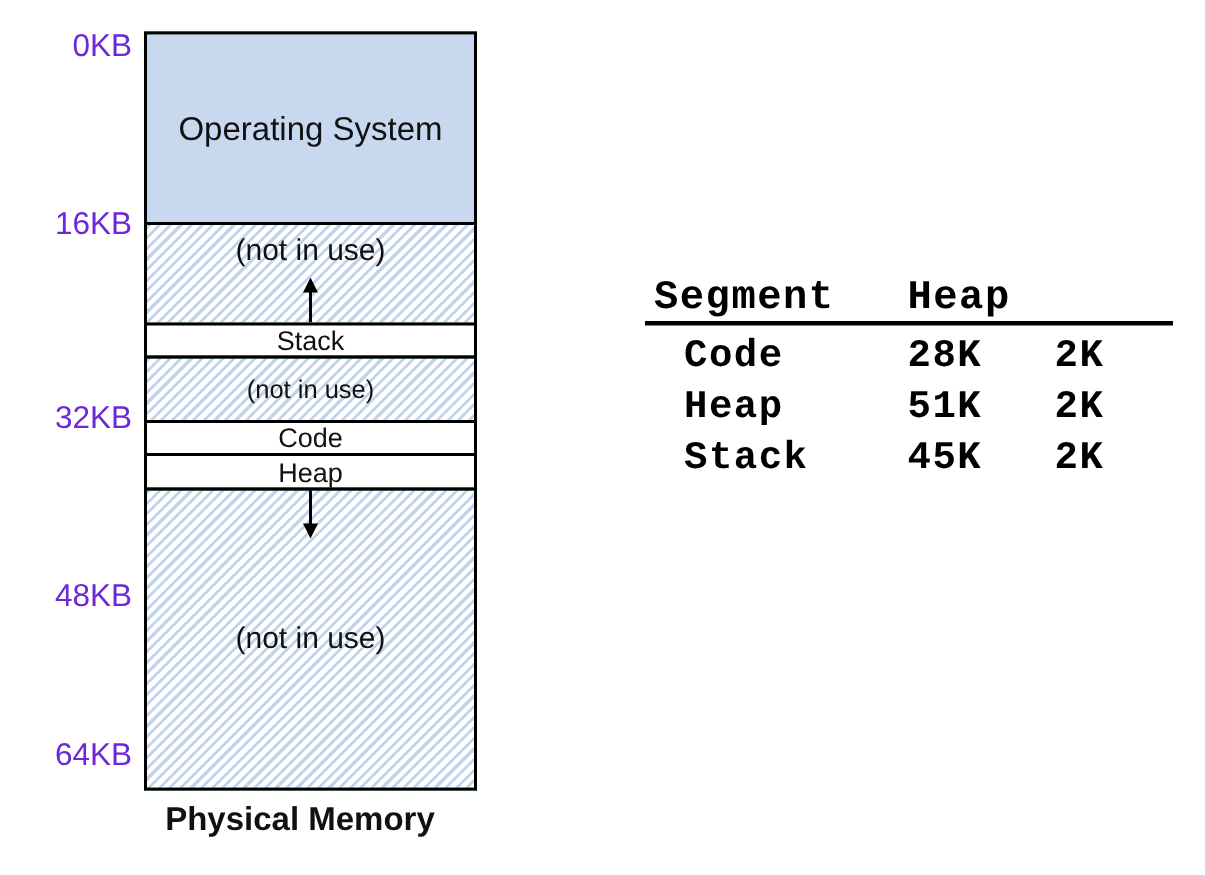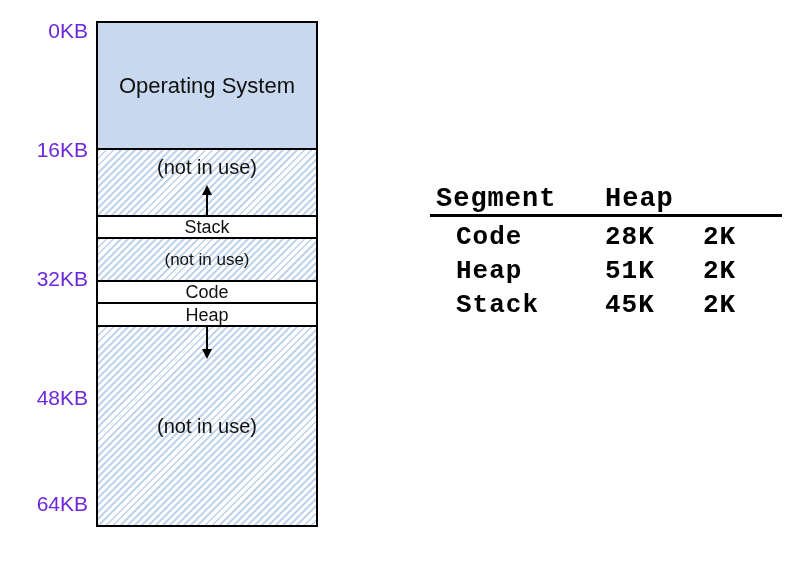--- a/index.html
+++ b/index.html
@@ -116,20 +116,21 @@
     <div class="seg seg-niu3 hatch">
       <div class="arrow arrow-down">
         <div class="stem"></div>
         <div class="head"></div>
       </div>
       <span>(not in use)</span>
     </div>
 
   </div>
 
+  <div class="mem-title">Physical Memory</div>
 
   <div class="seg-table">
     <div class="thead">
       <span class="c1">Segment</span>
       <span class="c3">Heap</span>
     </div>
     <div class="tbody">
       <div class="trow">
         <span class="c1">Code</span>
         <span class="c2">28K</span>

